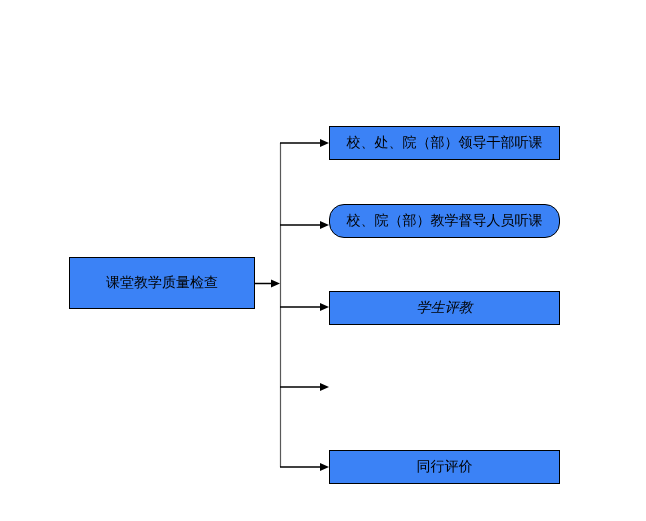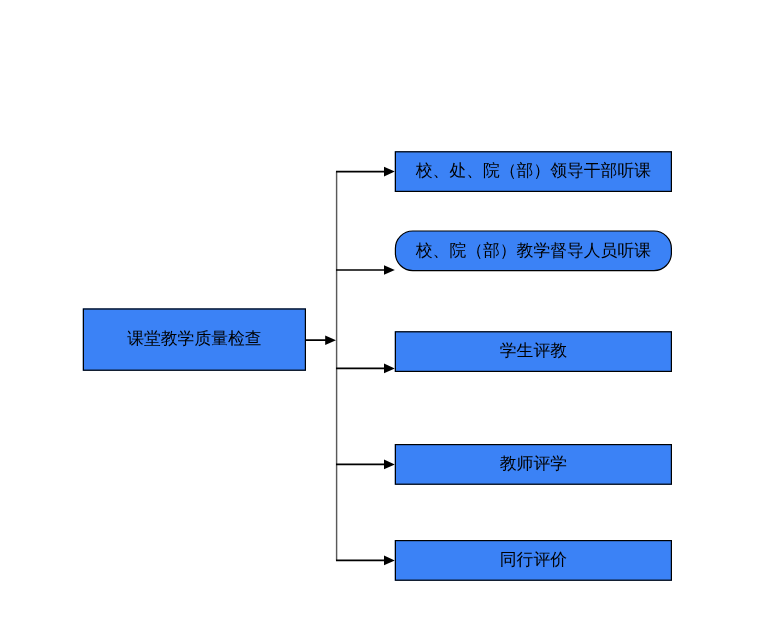--- a/index.html
+++ b/index.html
@@ -46,22 +46,22 @@
     top: 257px;
     width: 186px;
     height: 52px;
   }
   .branch-box {
     left: 329px;
     width: 231px;
     height: 34px;
   }
   .branch-0 { top: 126px; }
-  .branch-1 { top: 192px; border-radius: 15px; }
-  .branch-2 { top: 276px; }
+  .branch-1 { top: 204px; border-radius: 15px; }
+  .branch-2 { top: 291px; font-style: italic; }
   .branch-3 { top: 370px; }
   .branch-4 { top: 450px; }
   .connector-layer {
     position: absolute;
     left: 0;
     top: 0;
     width: 646px;
     height: 521px;
     pointer-events: none;
   }
@@ -114,20 +114,17 @@
 
   <div class="flow-box branch-box branch-0">
     <span>校、处、院（部）领导干部听课</span>
   </div>
   <div class="flow-box branch-box branch-1">
     <span>校、院（部）教学督导人员听课</span>
   </div>
   <div class="flow-box branch-box branch-2">
     <span>学生评教</span>
   </div>
-  <div class="flow-box branch-box branch-3">
-    <span>教师评学</span>
-  </div>
   <div class="flow-box branch-box branch-4">
     <span>同行评价</span>
   </div>
 
 </div>
 
 </body></html>

